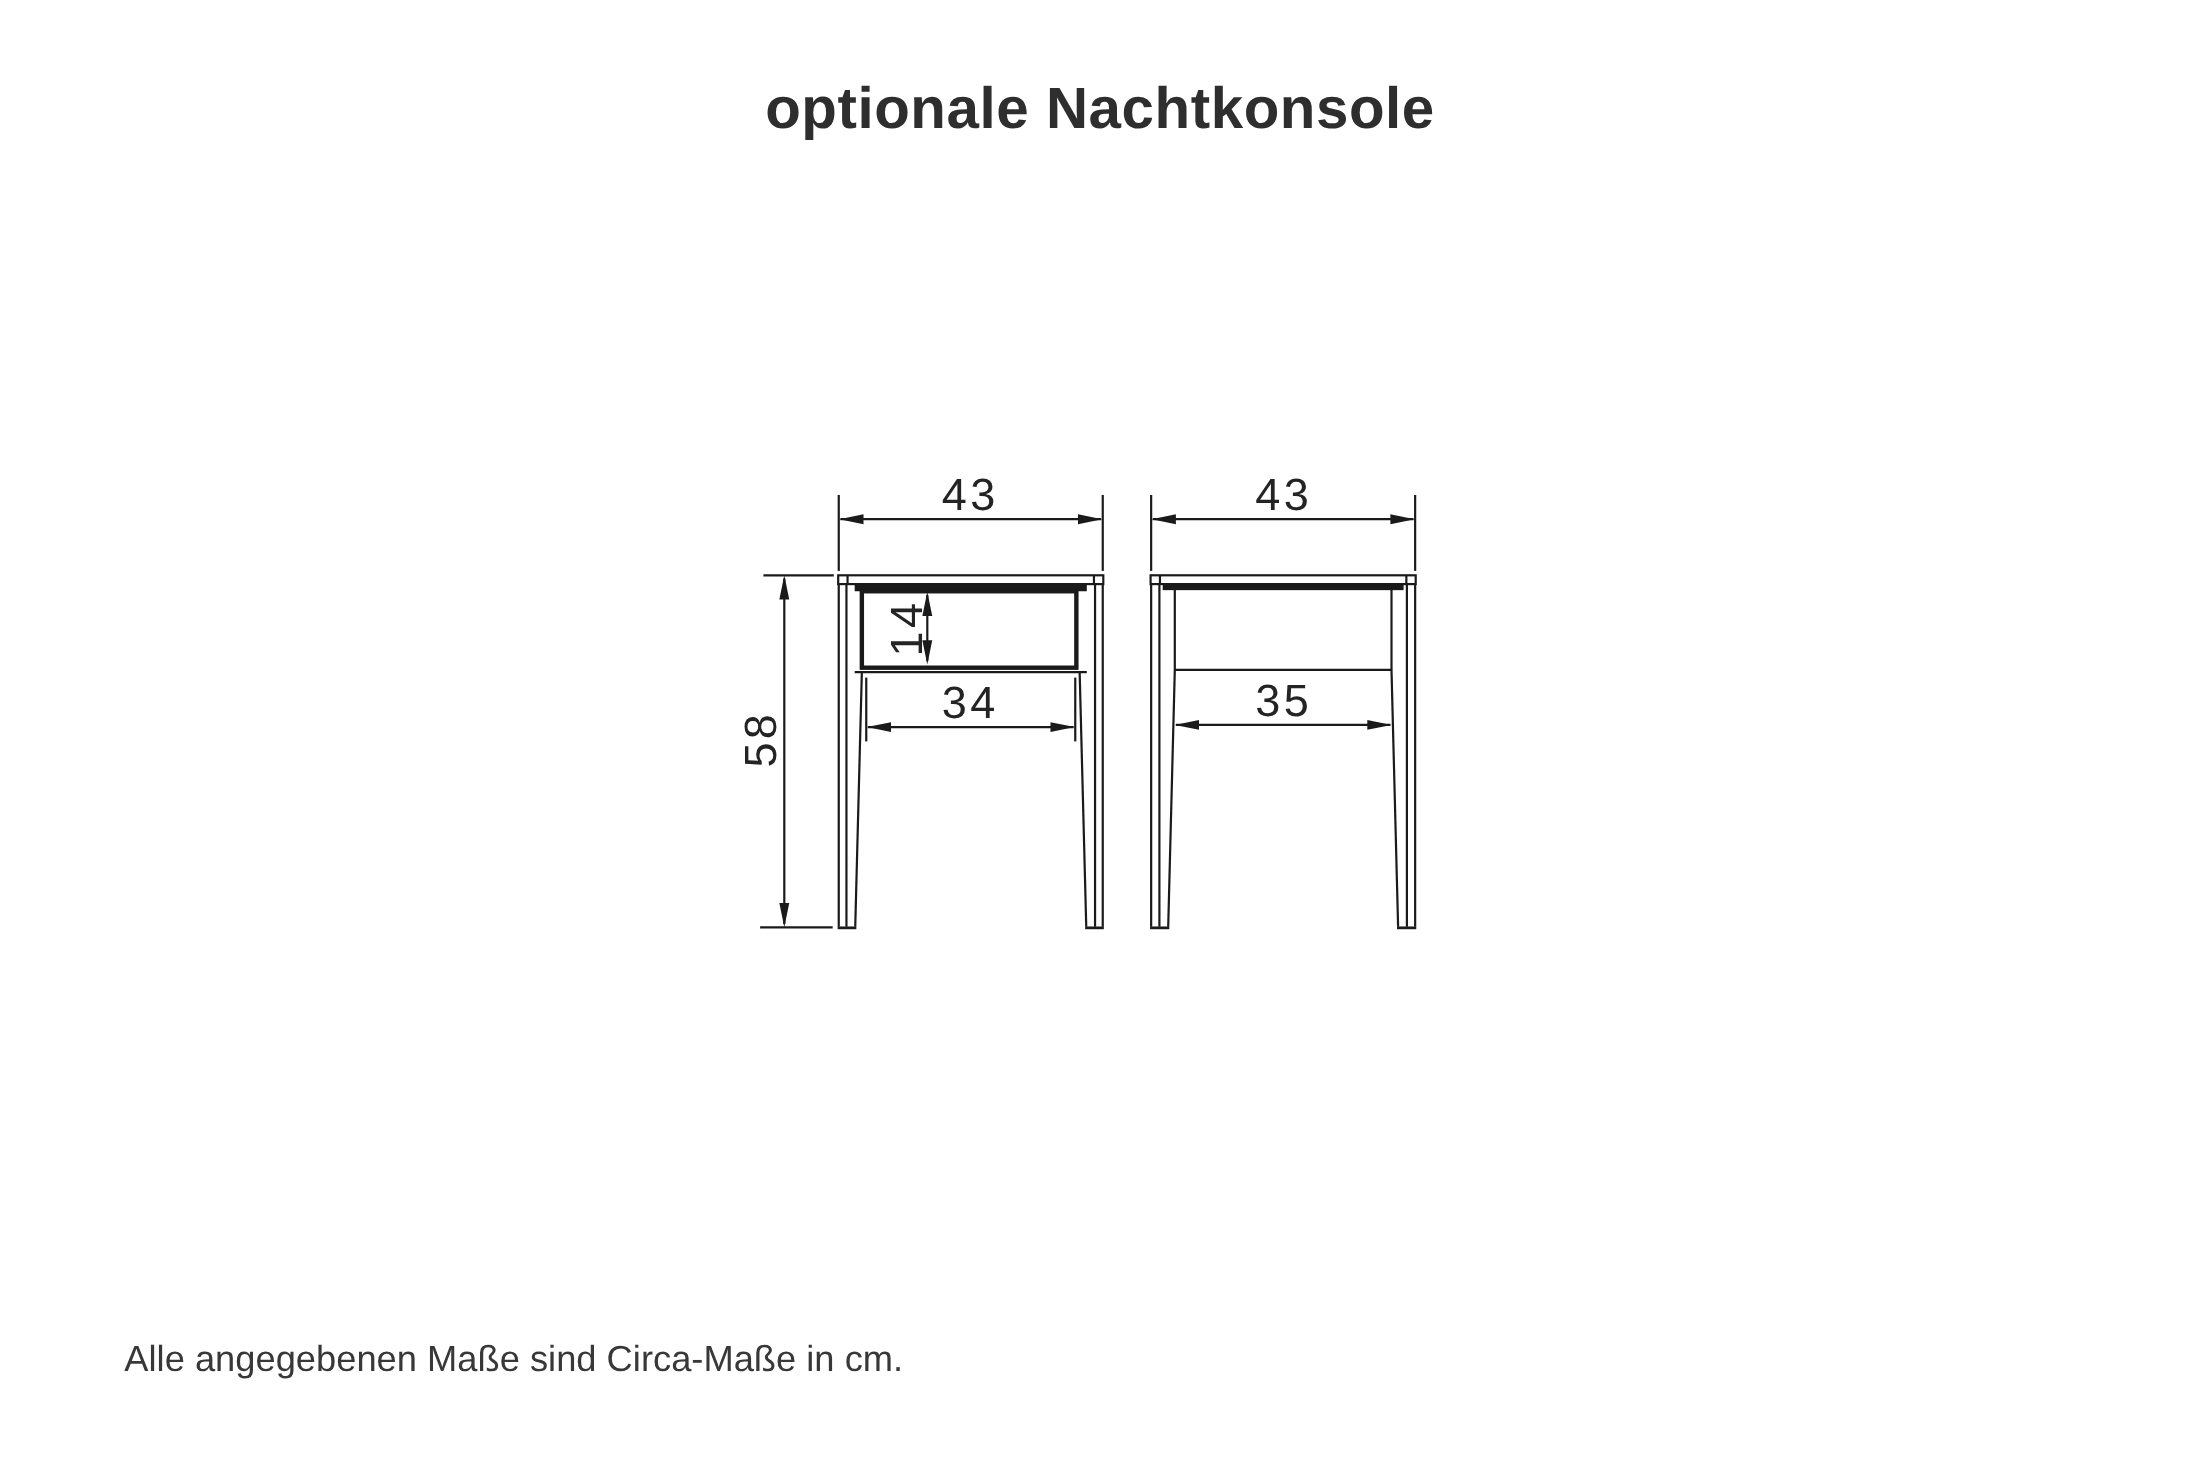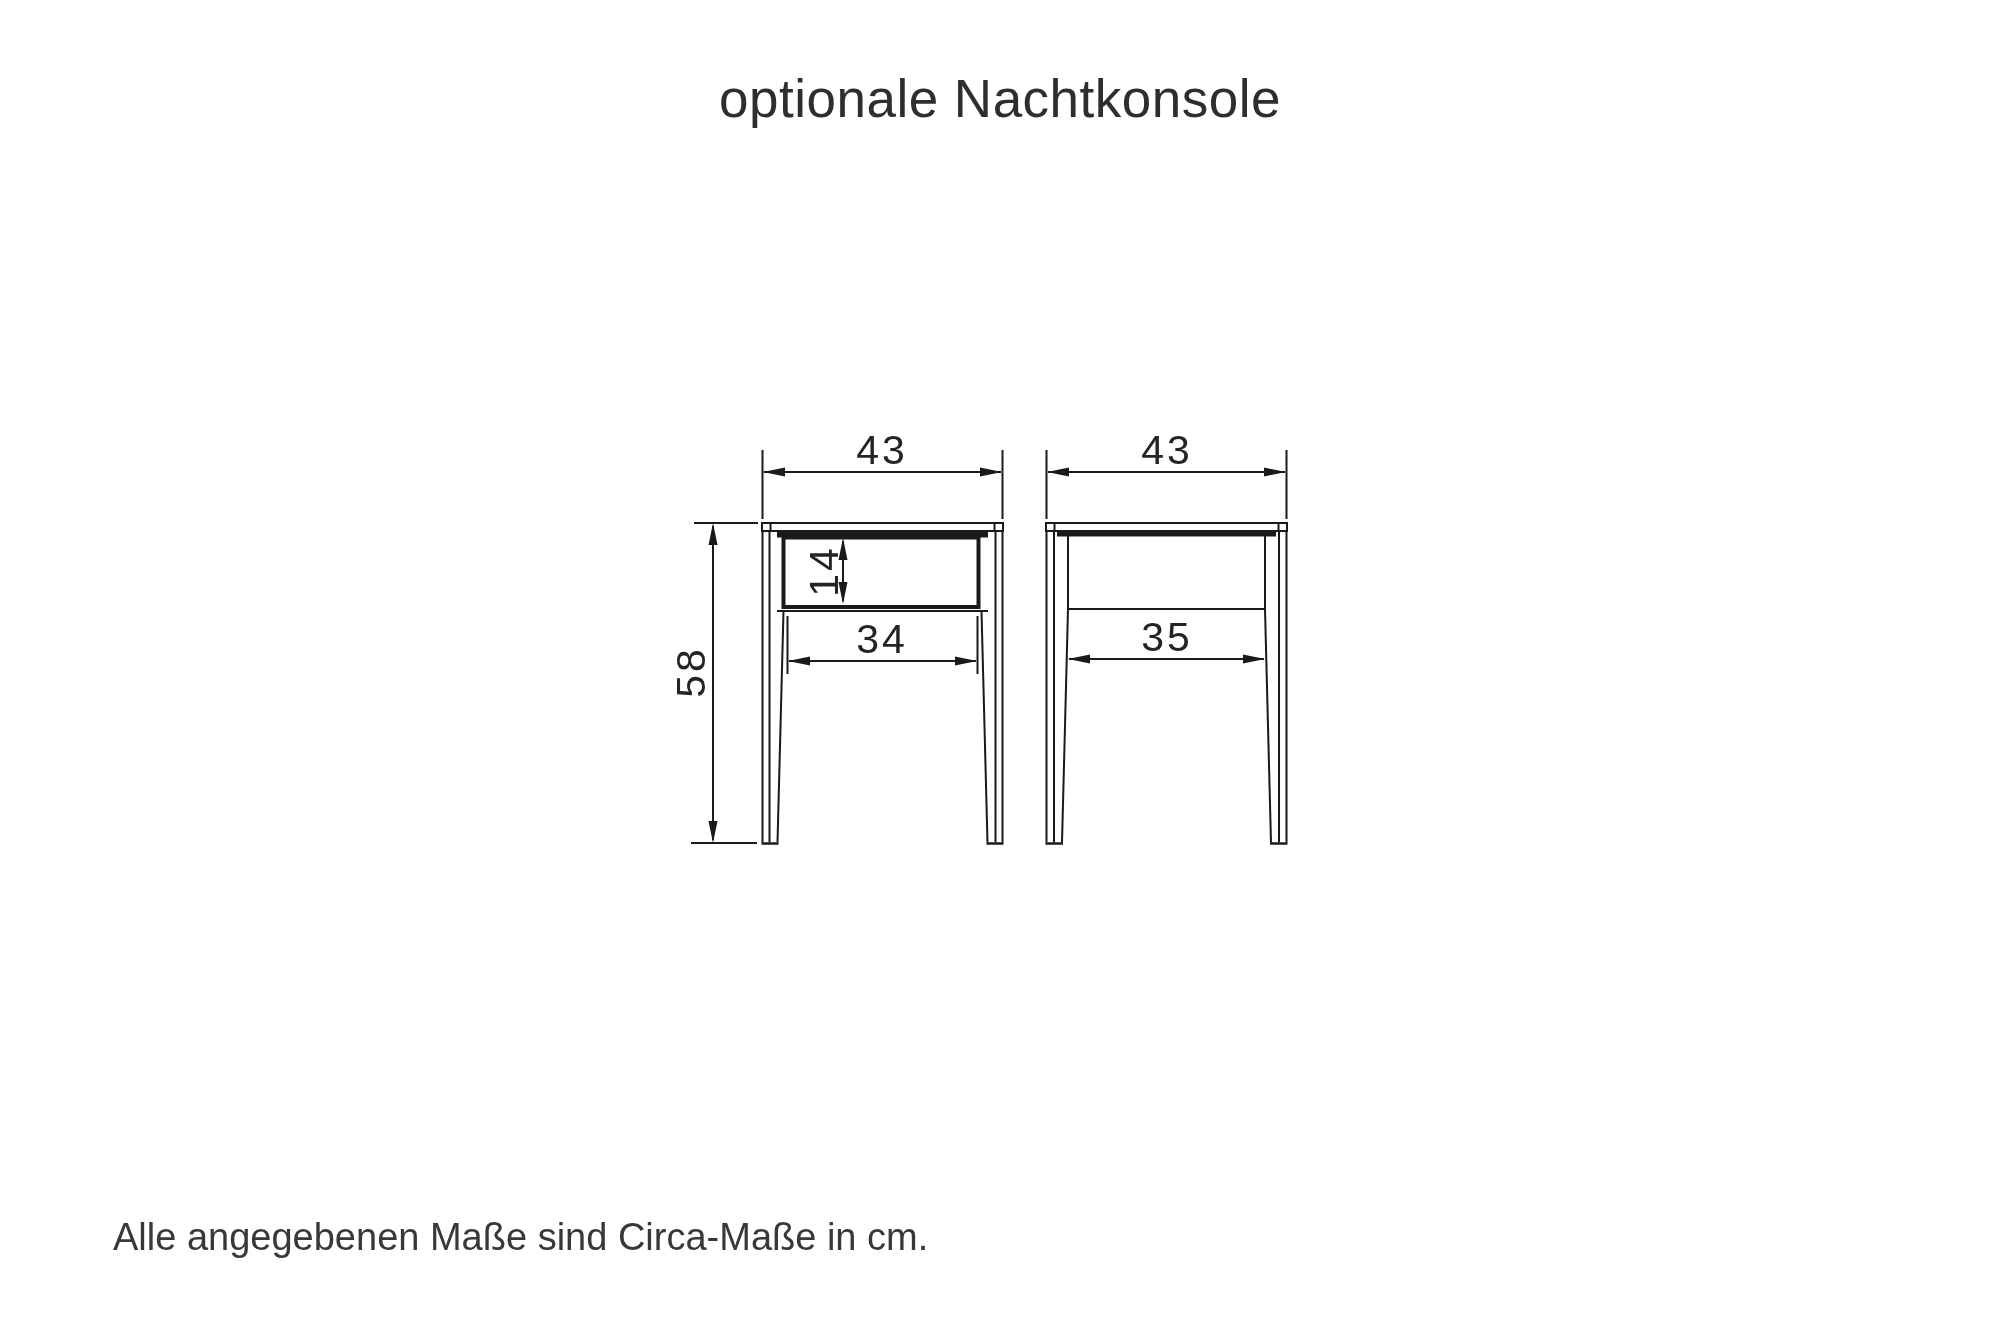--- a/index.html
+++ b/index.html
@@ -17,29 +17,29 @@
     height: 1333px;
     background: #ffffff;
   }
   .page-title {
     position: absolute;
     top: 68px;
     left: 0;
     width: 2000px;
     text-align: center;
     font-size: 53px;
-    font-weight: 400;
+    font-weight: 700;
     letter-spacing: 0.5px;
     color: #2e2e2e;
   }
   .footer-note {
     position: absolute;
     left: 113px;
     top: 1216px;
-    font-size: 38px;
+    font-size: 33px;
     font-weight: 300;
     color: #383838;
   }
   svg.drawing {
     position: absolute;
     left: 0;
     top: 0;
   }
   .thin  { stroke-width: 2;   fill: none; }
   .thin25{ stroke-width: 2.5; fill: none; }

